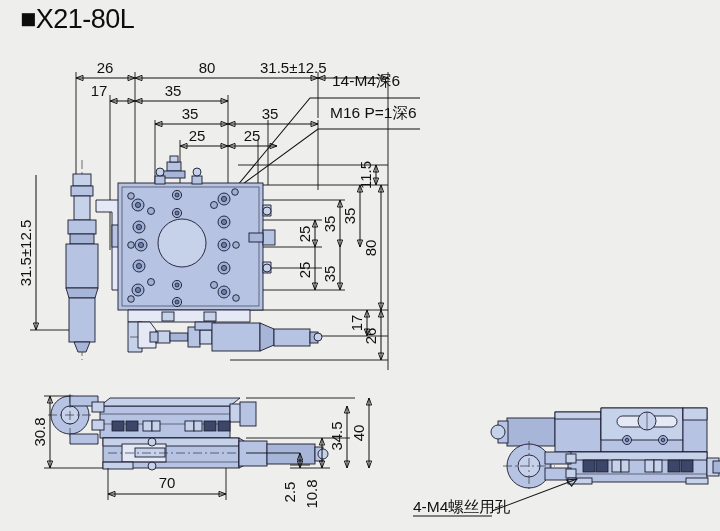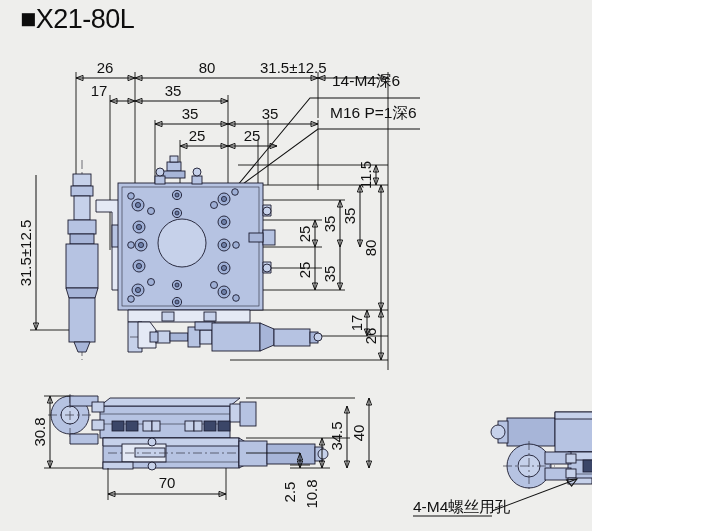--- a/index.html
+++ b/index.html
@@ -2,21 +2,21 @@
 <html><head>
 <meta charset="utf-8">
 <style>
   html, body {
     margin: 0;
     padding: 0;
     background: #ffffff;
   }
   #page {
     position: relative;
-    width: 592px;
+    width: 720px;
     height: 531px;
     background: #eeeeec;
     font-family: "Liberation Sans", sans-serif;
     overflow: hidden;
     text-align: right;
   }
   #drawing {
     position: absolute;
     left: 0;
     top: 0;

